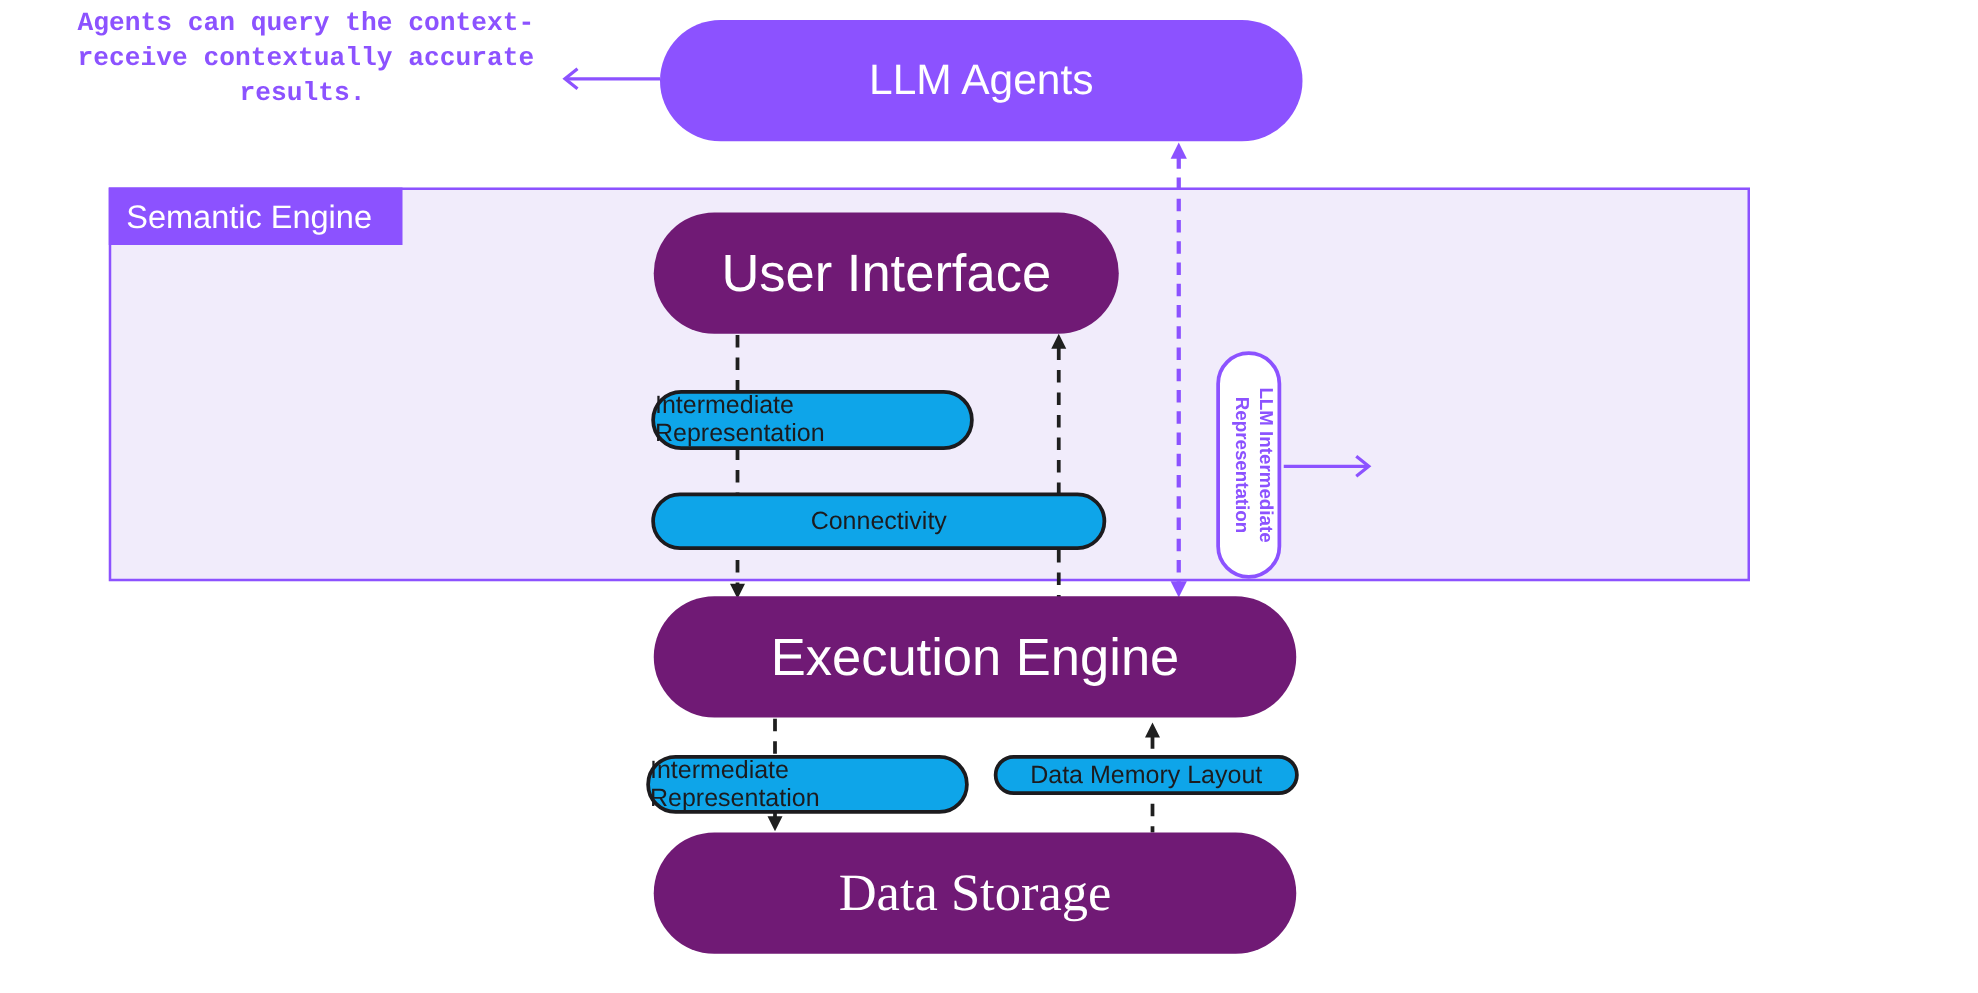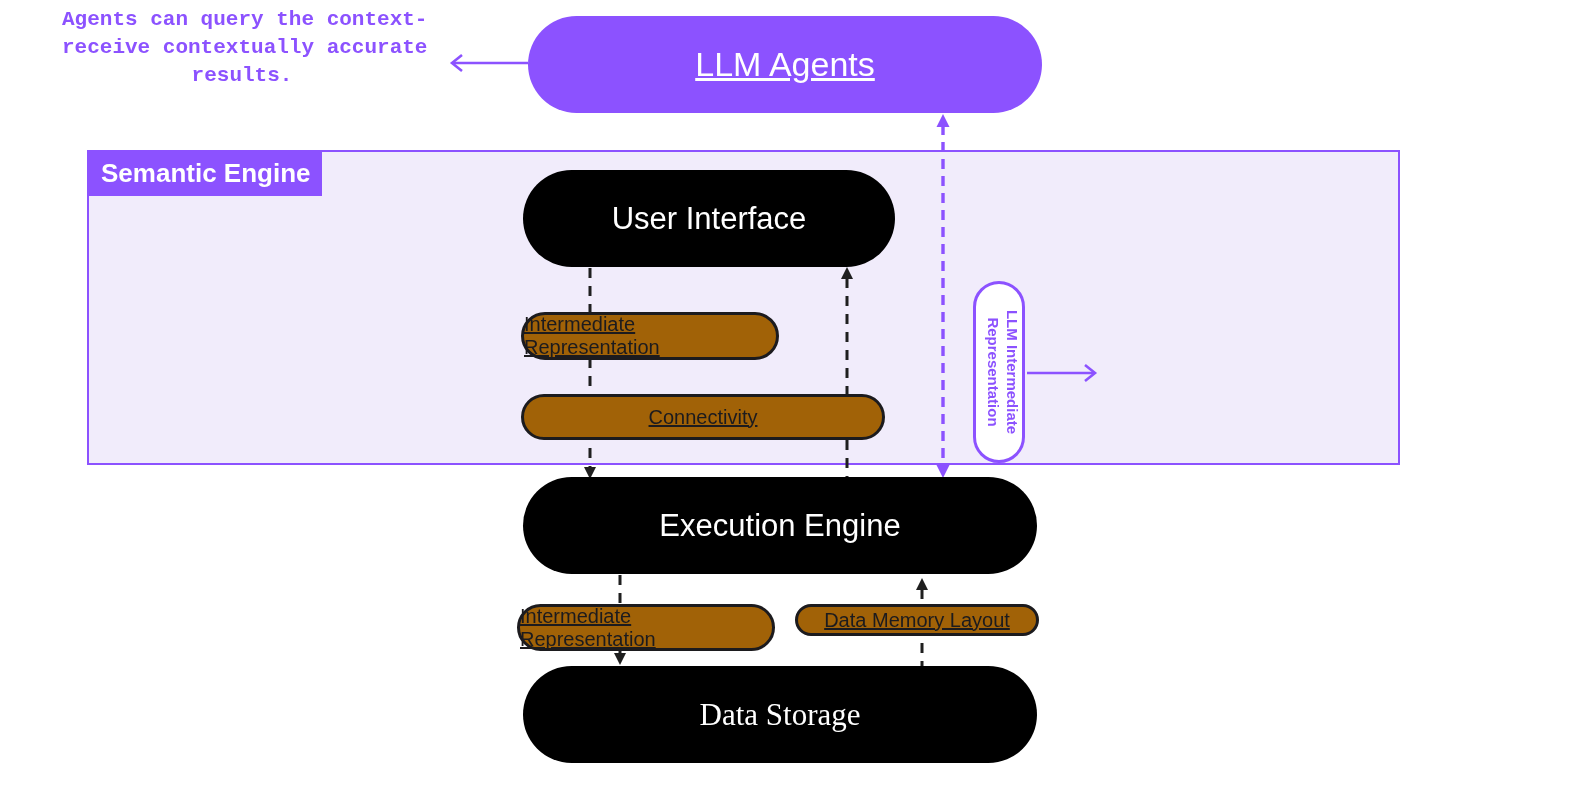--- a/index.html
+++ b/index.html
@@ -13,30 +13,30 @@
   #right-note{left:1088px;top:244px;width:312px;font-size:20.5px;line-height:28.5px;}
   .note div{white-space:nowrap;}
 
   
   #semantic-box{
     position:absolute;left:87px;top:150px;width:1313px;height:315px;
     background:#f1ecfb;border:2.5px solid #8c52ff;box-sizing:border-box;z-index:1;
   }
   #semantic-tab{
     position:absolute;left:87px;top:150px;width:235px;height:46px;
-    background:#8c52ff;color:#ffffff;font-size:26px;font-weight:700;
+    background:#8c52ff;color:#ffffff;font-size:26px;font-weight:400;
     display:flex;align-items:center;padding-left:14px;box-sizing:border-box;z-index:3;
   }
 
   
   .pill{position:absolute;display:flex;align-items:center;justify-content:center;box-sizing:border-box;}
-  .pill-purple{background:#8c52ff;color:#fff;border-radius:60px;font-size:34px;font-weight:500;z-index:3;text-decoration:underline;}
-  .pill-black{background:#000000;color:#fff;border-radius:52px;font-size:31px;font-weight:500;z-index:3;}
-  .pill-white{background:#a16207;border:3px solid #1c1b1e;border-radius:26px;
-              color:#1c1b1e;font-size:20px;font-weight:400;z-index:3;text-decoration:underline;}
+  .pill-purple{background:#8c52ff;color:#fff;border-radius:60px;font-size:34px;font-weight:500;z-index:3;}
+  .pill-black{background:#701a75;color:#fff;border-radius:52px;font-size:42px;font-weight:500;z-index:3;}
+  .pill-white{background:#0ea5e9;border:3px solid #1c1b1e;border-radius:26px;
+              color:#1c1b1e;font-size:20px;font-weight:400;z-index:3;}
 
   #llm-agents{left:528px;top:16px;width:514px;height:97px;}
   #user-interface{left:523px;top:170px;width:372px;height:97px;}
   #ir-top{left:521px;top:312px;width:258px;height:48px;}
   #connectivity{left:521px;top:394px;width:364px;height:46px;align-items:center;}
   #execution-engine{left:523px;top:477px;width:514px;height:97px;}
   #ir-bottom{left:517px;top:604px;width:258px;height:47px;}
   #data-memory-layout{left:795px;top:604px;width:244px;height:32px;}
   #data-storage{left:523px;top:666px;width:514px;height:97px;font-family:Liberation Serif, serif;}
 

